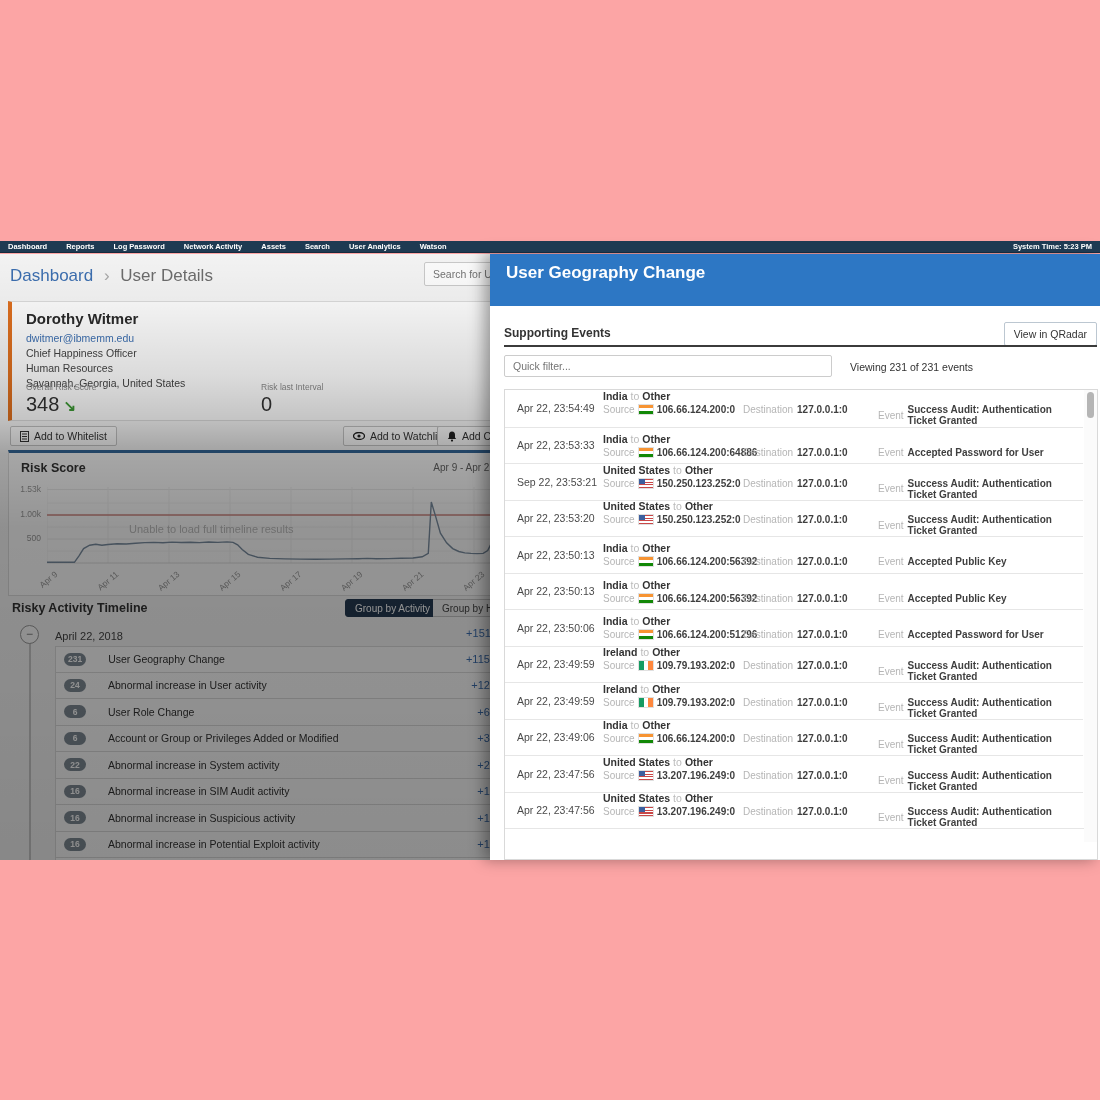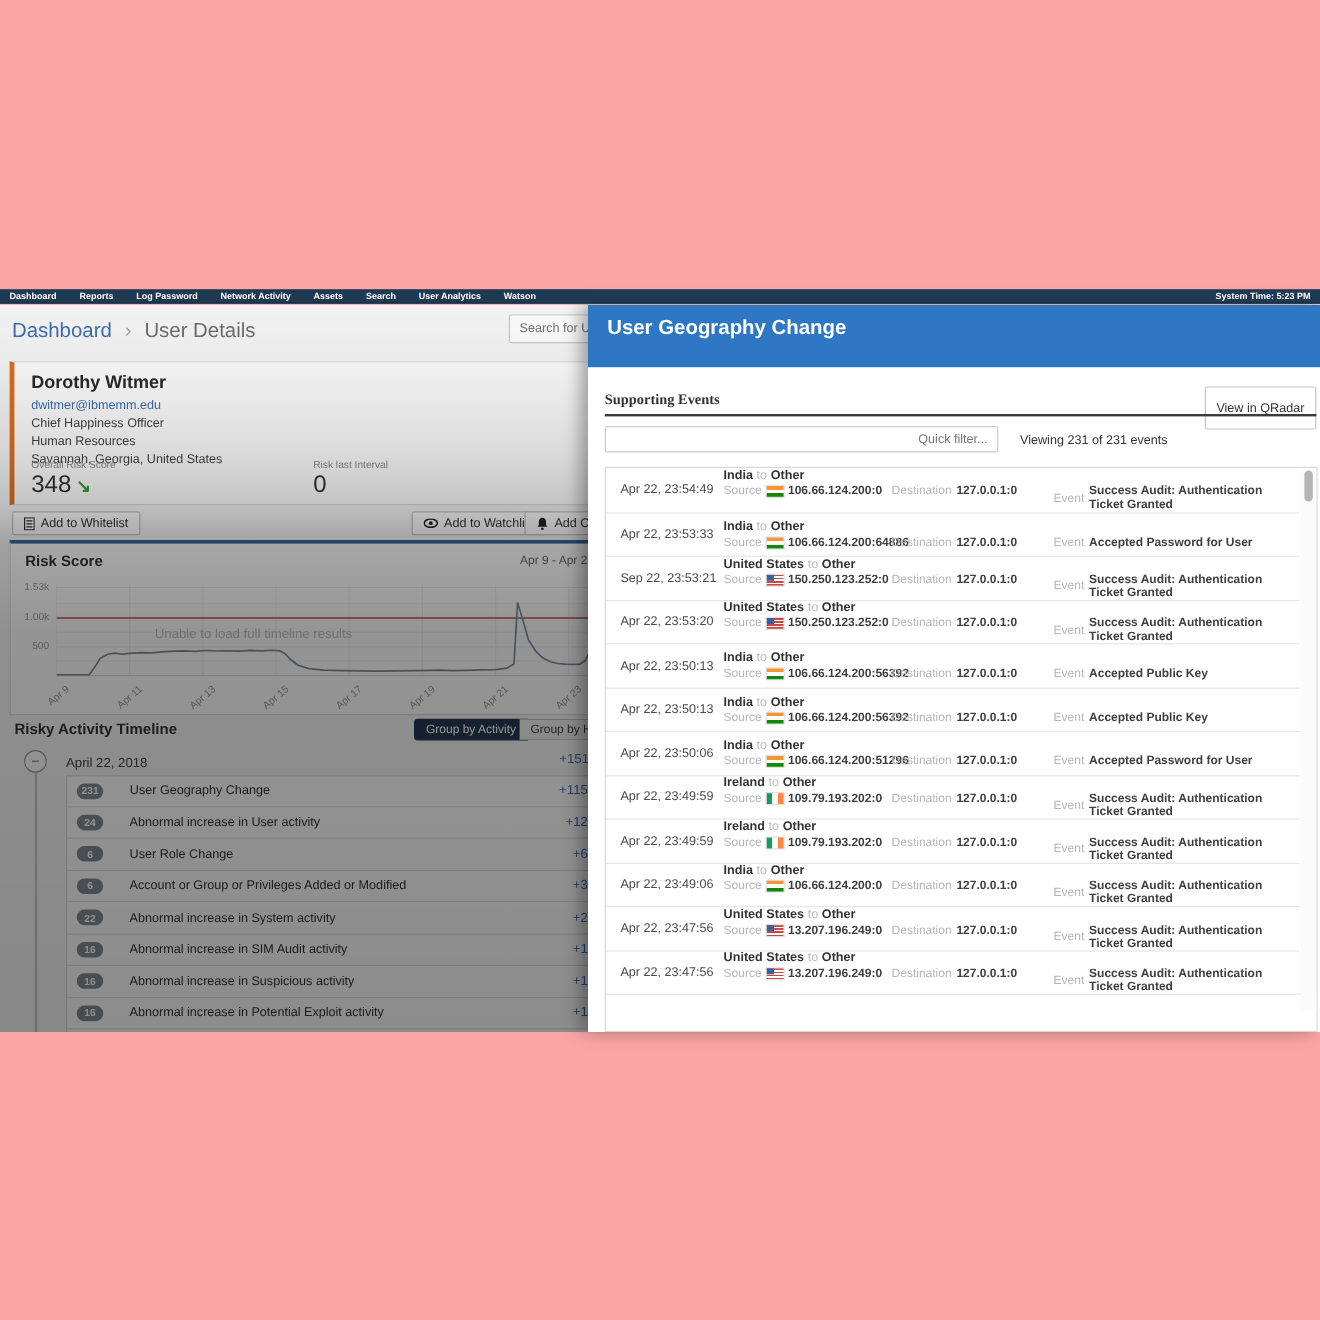--- a/index.html
+++ b/index.html
@@ -80,27 +80,27 @@
            background:linear-gradient(180deg, rgba(0,0,0,0.02) 0%, rgba(0,0,0,0.05) 8%,
                       rgba(0,0,0,0.14) 20%, rgba(0,0,0,0.24) 28%, rgba(0,0,0,0.35) 33%,
                       rgba(0,0,0,0.42) 45%, rgba(0,0,0,0.45) 100%); }
 
   
   .panel { position:absolute; left:490px; top:254px; width:610px; height:606px; background:#fff;
            z-index:10; box-shadow:-6px 0 14px rgba(0,0,0,0.35); overflow:hidden; }
   .p-head { position:absolute; left:0; top:0; width:100%; height:52px; background:#2d77c4; padding:9px 16px; }
   .p-title { color:#fff; font-size:17px; font-weight:bold; }
   .p-sub { color:#eaf2fb; font-size:9.5px; margin-top:3px; }
-  .p-supp { position:absolute; left:14px; top:72px; font-size:12px; font-weight:bold; color:#333;font-family:Liberation Serif, serif; }
-  .p-viewbtn { position:absolute; right:3px; top:68px; height:36px; background:#fff; border:1px solid #bcc7d1;
+  .p-supp { position:absolute; left:14px; top:72px; font-size:12px; font-weight:bold; color:#333; }
+  .p-viewbtn { position:absolute; right:3px; top:68px; height:24px; background:#fff; border:1px solid #bcc7d1;
                border-radius:2px; font-size:10.5px; color:#333; display:flex; align-items:center;
                padding:0 9px; cursor:pointer; }
   .p-rule { position:absolute; left:14px; right:3px; top:91px; height:2px; background:#3b3b3b; }
   .p-filter { position:absolute; left:14px; top:101px; width:328px; height:22px; border:1px solid #ccc;
-              border-radius:2px; font-size:10.5px; padding:0 8px; color:#444; font-family:"Liberation Sans",sans-serif;text-align:right; }
+              border-radius:2px; font-size:10.5px; padding:0 8px; color:#444; font-family:"Liberation Sans",sans-serif; }
   .p-viewing { position:absolute; left:360px; top:107px; font-size:10.5px; color:#333; }
 
   .p-table { position:absolute; left:14px; right:2px; top:135px; bottom:0; border:1px solid #d9d9d9;
              background:#fff; overflow:hidden; }
   .pt-head { position:relative; height:20px; background:#f4f4f4; border-bottom:1px solid #d9d9d9;
              font-size:9.5px; font-weight:bold; color:#333; }
   .pt-bluebar { position:absolute; left:10px; top:0; width:26px; height:3px; background:#2d77c4; }
   .pt-time { position:absolute; left:12px; top:5px; cursor:pointer; }
   .pt-caret { position:absolute; left:88px; top:4px; color:#555; font-size:8px; cursor:pointer; }
   .pt-geo { position:absolute; left:110px; top:5px; }

